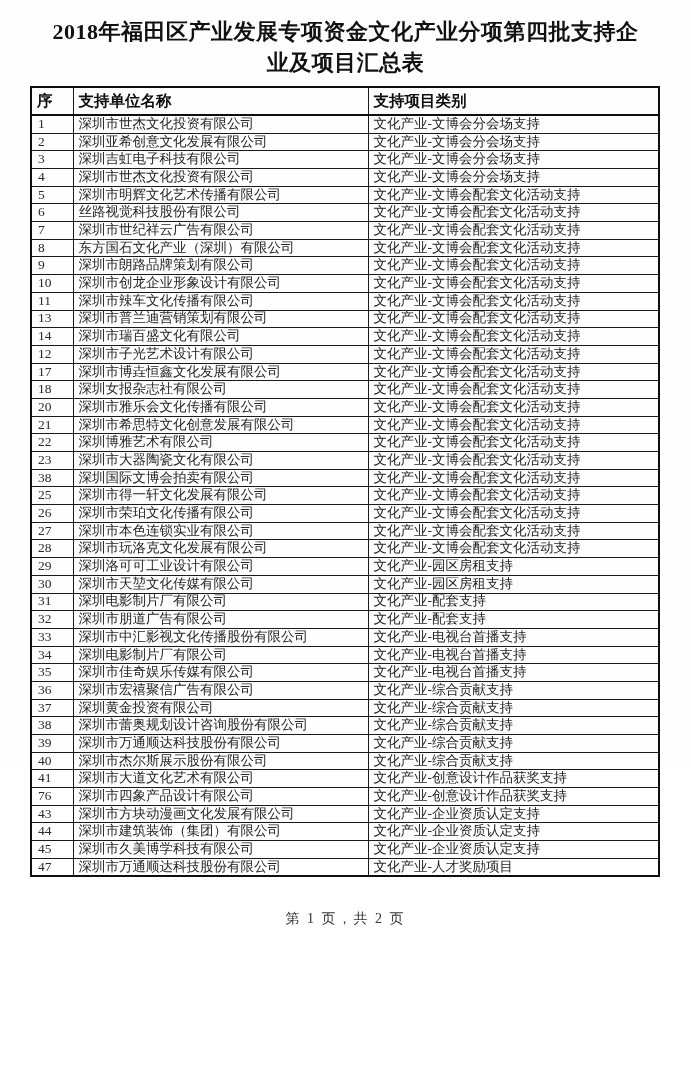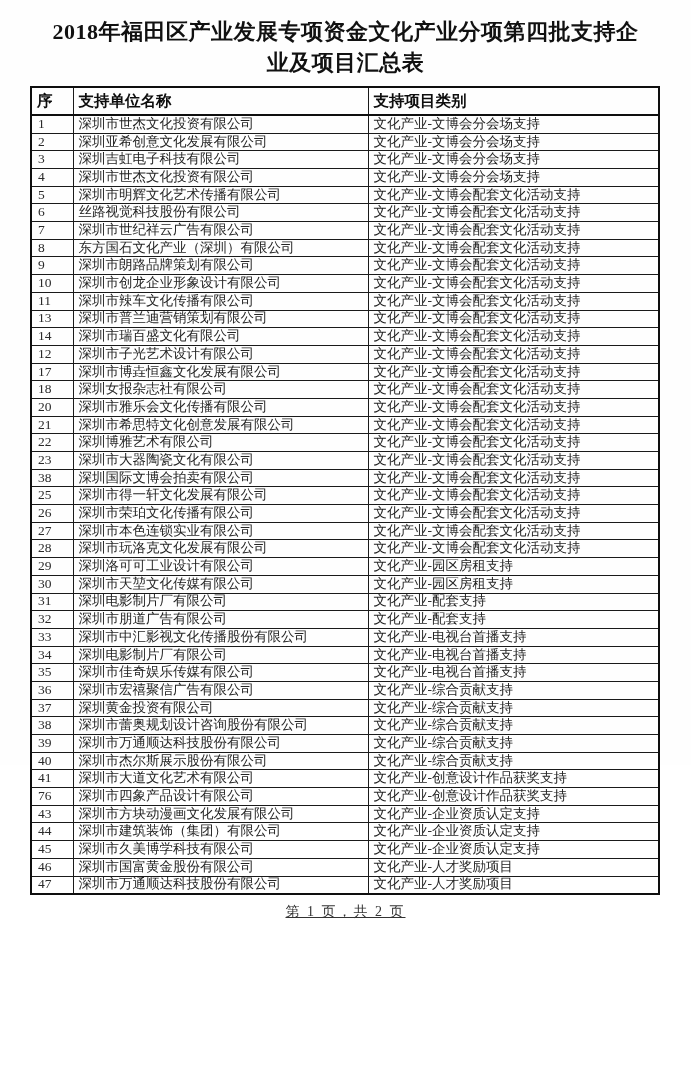--- a/index.html
+++ b/index.html
@@ -67,26 +67,25 @@
     padding: 0 5px;
     color: #242424;
     line-height: 1.1;
   }
   table.summary-table td.idx {
     font-size: 13.5px;
     padding-left: 6px;
     color: #2a2a2a;
   }
   .page-footer {
-    margin-top: 8px;
+    margin-top: 33px;
     text-align: center;
     font-size: 14px;
     color: #333;
     letter-spacing: 2px;
-    text-decoration: underline;
   }
 </style>
 </head>
 <body>
 
 <div class="page">
 
   <div class="page-title">2018年福田区产业发展专项资金文化产业分项第四批支持企业及项目汇总表</div>
 
   <table class="summary-table">
@@ -307,25 +306,20 @@
           <td class="idx">44</td>
           <td>深圳市建筑装饰（集团）有限公司</td>
           <td>文化产业-企业资质认定支持</td>
         </tr>
         <tr>
           <td class="idx">45</td>
           <td>深圳市久美博学科技有限公司</td>
           <td>文化产业-企业资质认定支持</td>
         </tr>
         <tr>
-          <td class="idx">46</td>
-          <td>深圳市国富黄金股份有限公司</td>
-          <td>文化产业-人才奖励项目</td>
-        </tr>
-        <tr>
           <td class="idx">47</td>
           <td>深圳市万通顺达科技股份有限公司</td>
           <td>文化产业-人才奖励项目</td>
         </tr>
       </tbody>
   </table>
 
   <div class="page-footer">第 1 页，共 2 页</div>
 
 </div>

